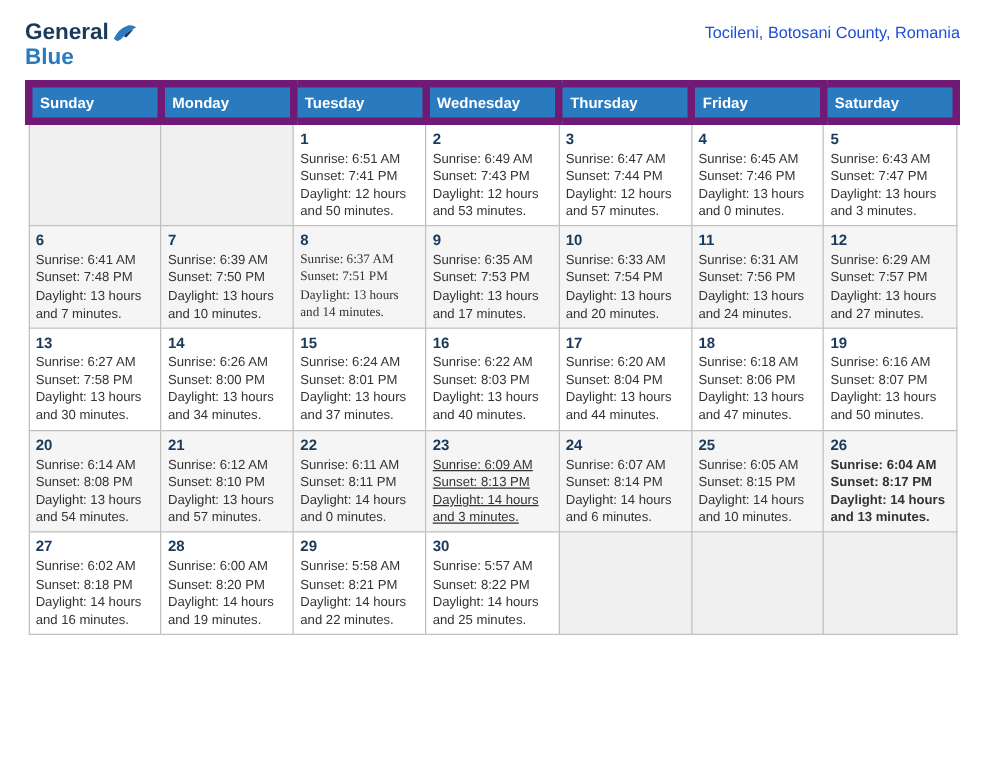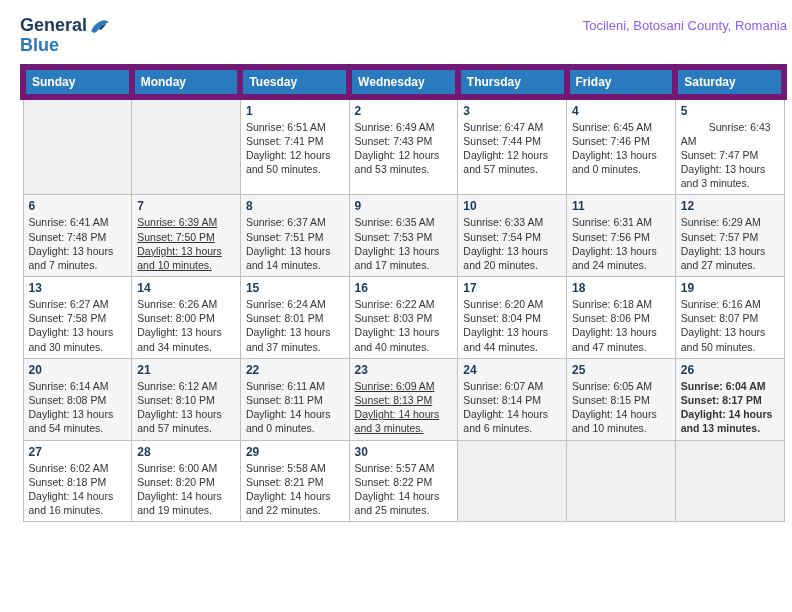--- a/index.html
+++ b/index.html
@@ -7,21 +7,21 @@
       font-family: Arial, sans-serif;
       background: #fff;
       width: 792px;
       min-height: 612px;
       padding: 0;
     }
     .page {
       width: 792px;
       min-height: 612px;
       background: #fff;
-      padding: 16px 5px 16px 20px;
+      padding: 16px 24px 16px 20px;
     }
     .header {
       display: flex;
       align-items: flex-start;
       justify-content: space-between;
       margin-bottom: 8px;
     }
     .logo {
       display: flex;
       flex-direction: column;
@@ -53,21 +53,21 @@
       text-align: right;
     }
     .calendar-title {
       font-size: 32px;
       font-weight: bold;
       color: #1a3a5c;
       line-height: 1.1;
     }
     .calendar-subtitle {
       font-size: 13px;
-      color: #8b5cf6;
+      color: #1d4ed8;
       margin-top: 2px;
       text-align: right;
     }
     .calendar {
       width: 100%;
       border-collapse: collapse;
       font-size: 11px;
     }
     .calendar th {
       background: #2a7abf;
@@ -153,35 +153,35 @@
 Daylight: 12 hours
 and 53 minutes.</span></td>
           <td><span class="day-num">3</span><span class="day-info" style="white-space: pre-line;">Sunrise: 6:47 AM
 Sunset: 7:44 PM
 Daylight: 12 hours
 and 57 minutes.</span></td>
           <td><span class="day-num">4</span><span class="day-info" style="white-space: pre-line;">Sunrise: 6:45 AM
 Sunset: 7:46 PM
 Daylight: 13 hours
 and 0 minutes.</span></td>
-          <td><span class="day-num">5</span><span class="day-info" style="white-space: pre-line; margin-left: 28px;">Sunrise: 6:43 AM
+          <td><span class="day-num">5</span><span class="day-info" style="white-space: pre-line;">Sunrise: 6:43 AM
 Sunset: 7:47 PM
 Daylight: 13 hours
 and 3 minutes.</span></td>
         </tr>
         <tr class="row-even">
           <td><span class="day-num">6</span><span class="day-info" style="white-space: pre-line;">Sunrise: 6:41 AM
 Sunset: 7:48 PM
 Daylight: 13 hours
 and 7 minutes.</span></td>
-          <td><span class="day-num">7</span><span class="day-info" style="white-space: pre-line; text-decoration: underline;">Sunrise: 6:39 AM
+          <td><span class="day-num">7</span><span class="day-info" style="white-space: pre-line;">Sunrise: 6:39 AM
 Sunset: 7:50 PM
 Daylight: 13 hours
 and 10 minutes.</span></td>
-          <td><span class="day-num">8</span><span class="day-info" style="white-space: pre-line;">Sunrise: 6:37 AM
+          <td><span class="day-num">8</span><span class="day-info" style="white-space: pre-line; font-family: Liberation Serif, serif;">Sunrise: 6:37 AM
 Sunset: 7:51 PM
 Daylight: 13 hours
 and 14 minutes.</span></td>
           <td><span class="day-num">9</span><span class="day-info" style="white-space: pre-line;">Sunrise: 6:35 AM
 Sunset: 7:53 PM
 Daylight: 13 hours
 and 17 minutes.</span></td>
           <td><span class="day-num">10</span><span class="day-info" style="white-space: pre-line;">Sunrise: 6:33 AM
 Sunset: 7:54 PM
 Daylight: 13 hours

